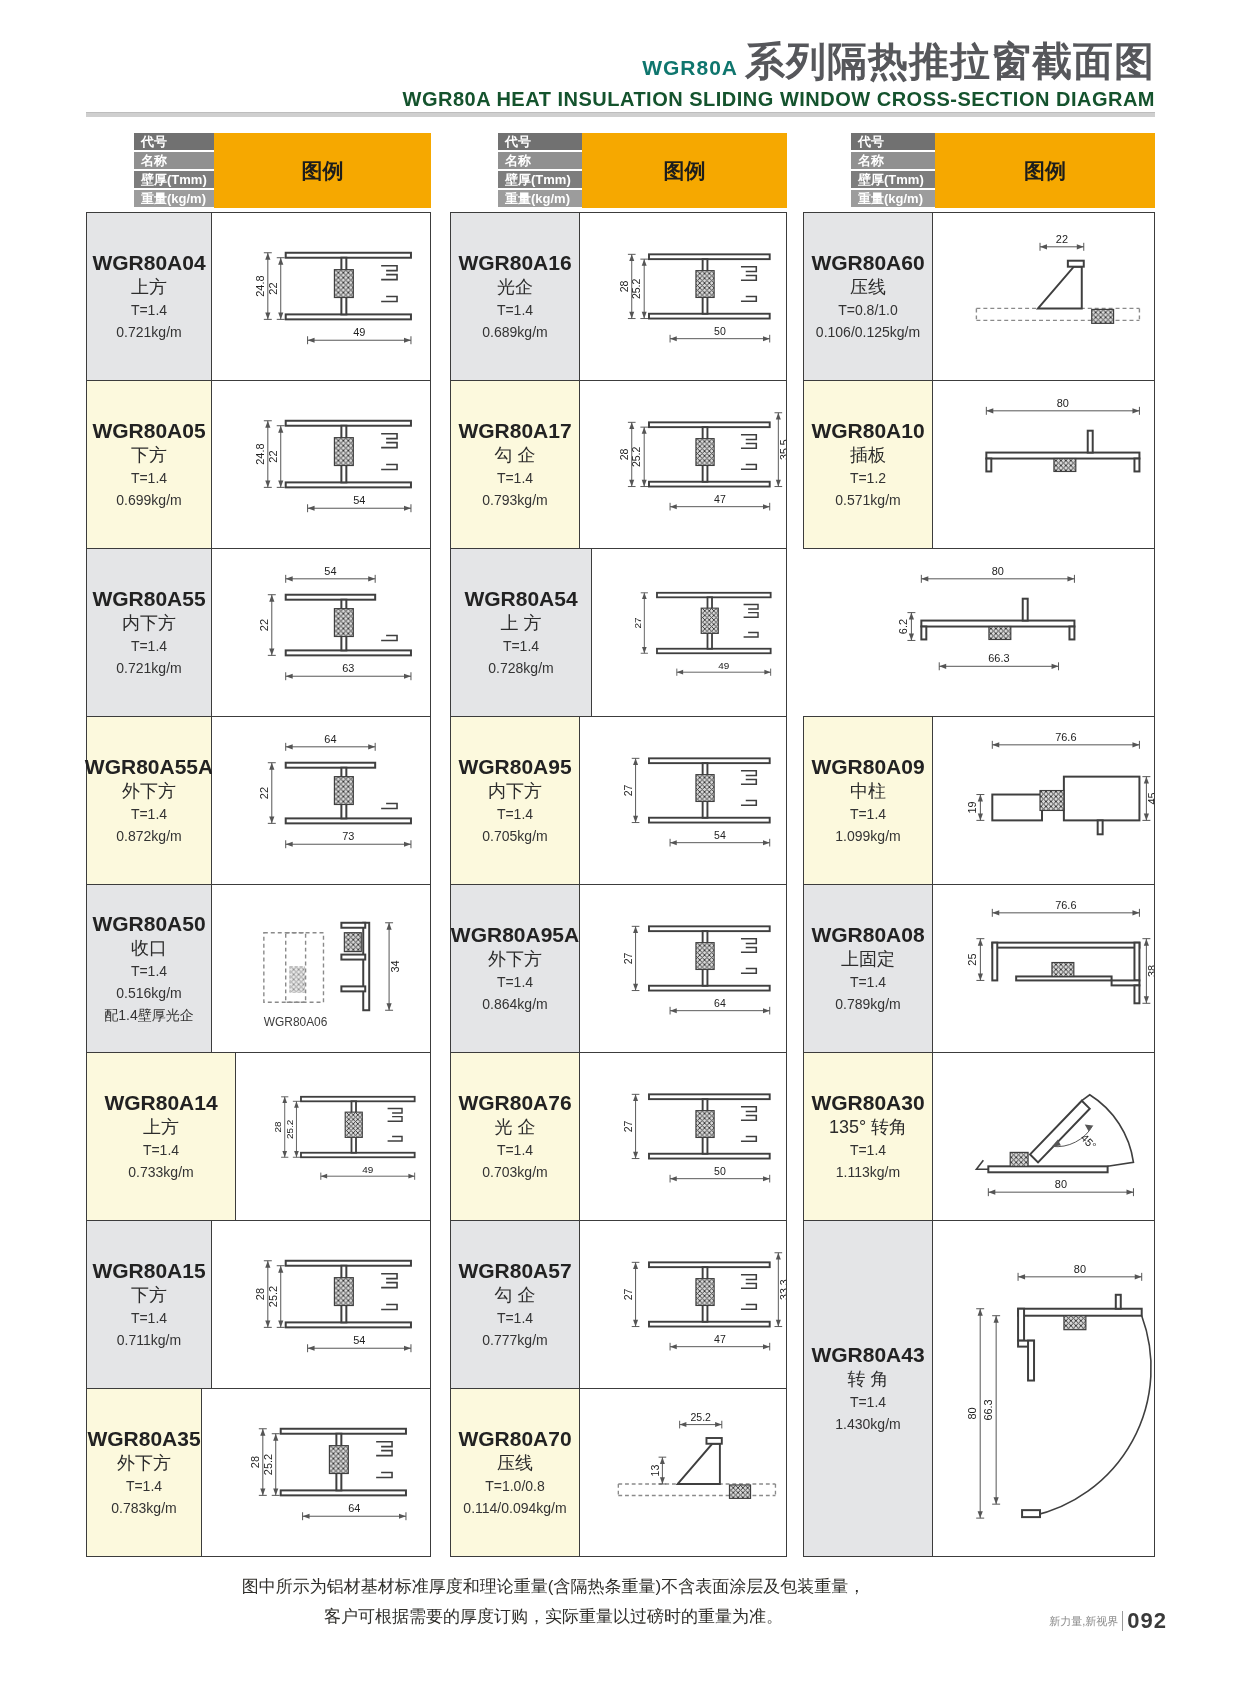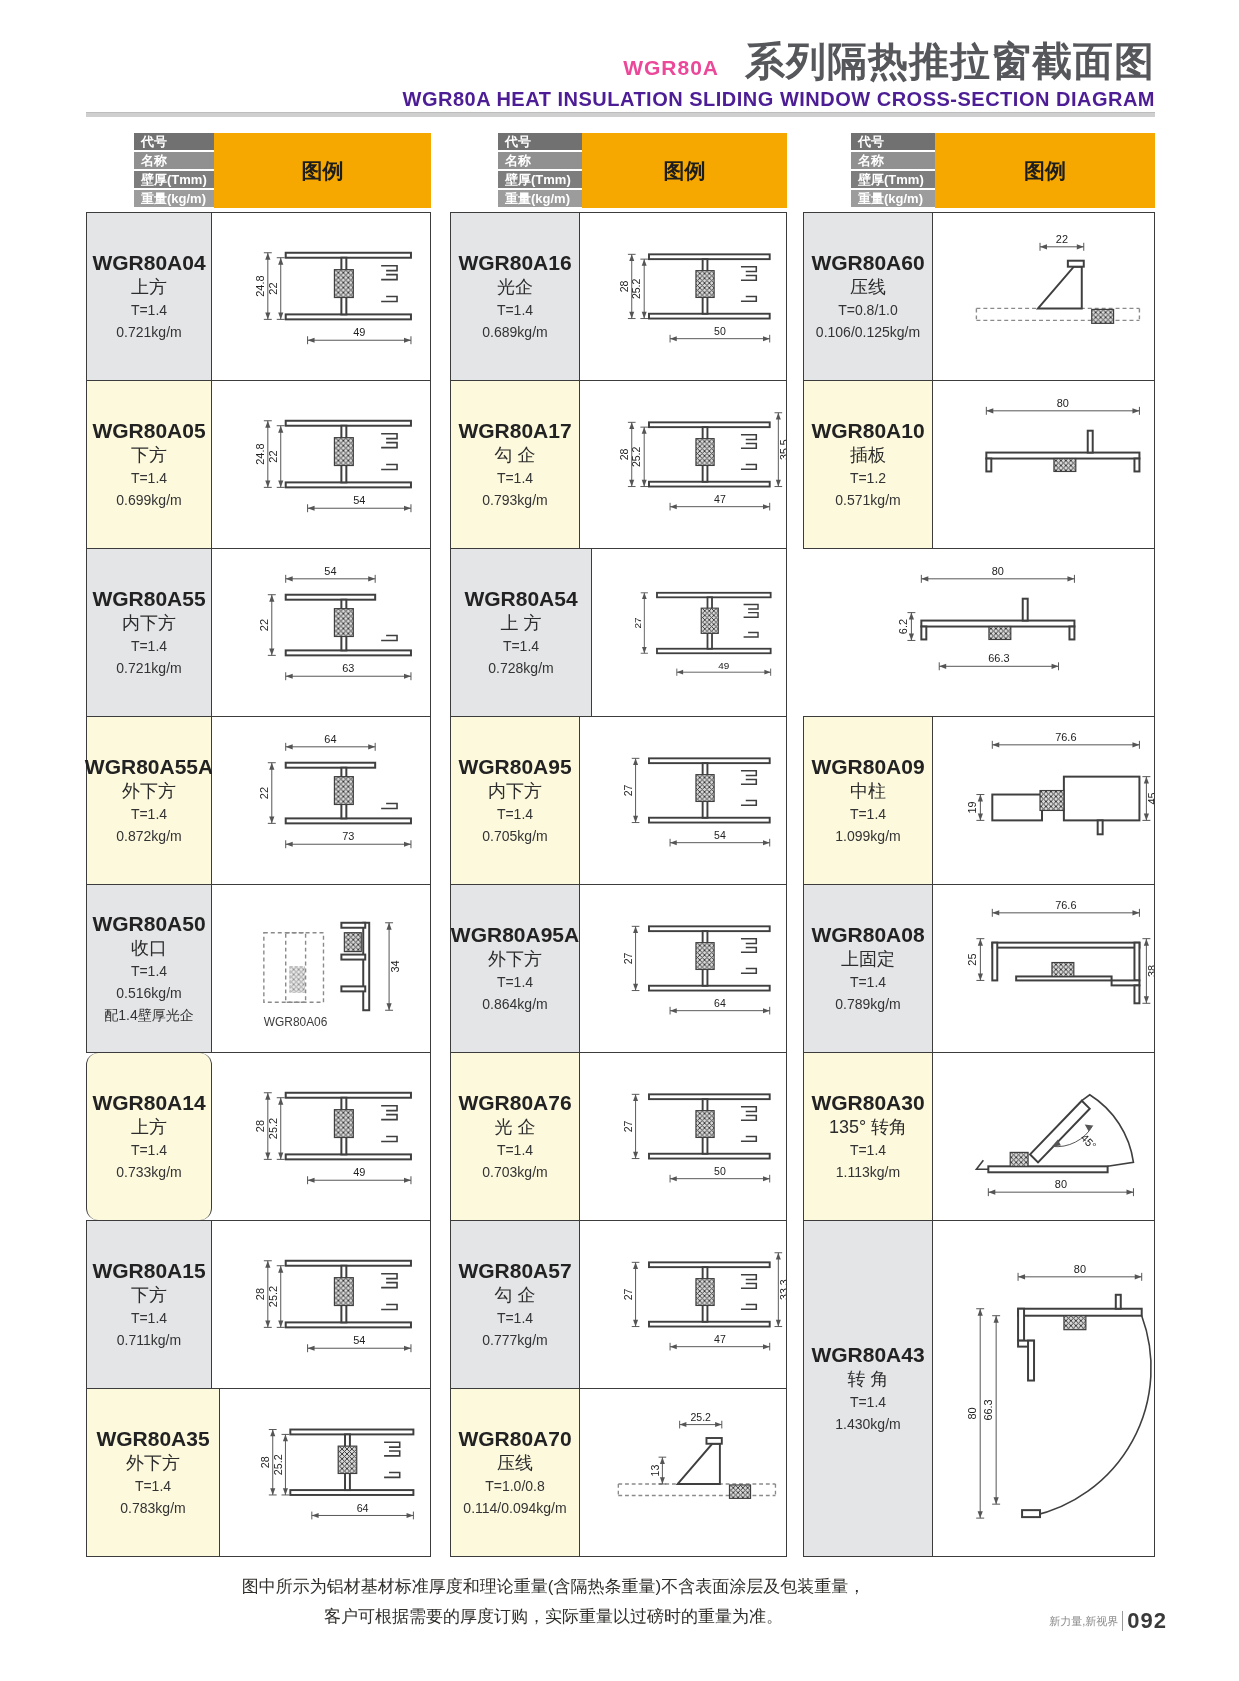--- a/index.html
+++ b/index.html
@@ -2,22 +2,22 @@
 <html><head>
 <meta charset="utf-8">
 <style>
   html,body{margin:0;padding:0;background:#ffffff;}
   .page{position:relative;width:1239px;height:1681px;background:#fff;
         font-family:"Liberation Sans","DejaVu Sans",sans-serif;overflow:hidden;}
 
   
   .title-block{position:absolute;left:86px;top:38px;width:1069px;text-align:right;}
   .t1{font-weight:bold;font-size:40px;line-height:46px;color:#56575b;letter-spacing:1px;}
-  .t1 .code{color:#ec4899;margin-right:26px;}
-  .t2{font-weight:bold;font-size:20px;line-height:26px;color:#4c1d95;letter-spacing:.5px;margin-top:2px;}
+  .t1 .code{color:#0f766e;margin-right:7px;}
+  .t2{font-weight:bold;font-size:20px;line-height:26px;color:#14532d;letter-spacing:.5px;margin-top:2px;}
   .rule{position:absolute;left:86px;top:112px;width:1069px;height:4px;background:#cfcfcf;border-top:1px solid #bdbdbd;}
 
   
   .table{position:absolute;top:133px;left:0;width:1239px;height:1430px;}
   .col{position:absolute;top:0;height:1423px;}
   .hlabels{position:absolute;top:0;left:0;padding-left:48px;}
   .hrow{color:#fff;font-size:13px;font-weight:bold;line-height:17px;height:17px;
         padding-left:7px;margin-bottom:2px;box-sizing:border-box;}
   .legend{position:absolute;top:0;height:75px;background:#F6A800;display:flex;
           align-items:center;justify-content:center;font-size:21px;font-weight:bold;color:#1d1d1b;}
@@ -258,21 +258,21 @@
                   <line x1="172" y1="126" x2="180" y2="126" class="dim"></line>
                   <polygon points="176,38 173.4,45 178.6,45" class="arr"></polygon>
                   <polygon points="176,126 173.4,119 178.6,119" class="arr"></polygon>
                   <text x="186" y="82" class="dimtxt" text-anchor="middle" transform="rotate(-90 186 82)">34</text>
                   <text x="50" y="142" class="gtxt">WGR80A06</text>
                 </g>
               </svg>
             </div>
           </div>
           <div class="row">
-            <div class="lbl cream" style="width: 126px; border-radius: 12px;">
+            <div class="lbl cream" style="width: 150px;">
               <div class="code">WGR80A14</div>
               <div class="pname">上方</div>
               <div class="pspec">T=1.4</div>
               <div class="pweight">0.733kg/m</div>
             </div>
             <div class="dia">
               <svg viewBox="0 0 215 168" preserveAspectRatio="xMidYMid meet">
                 <g>
                   <rect x="72" y="40" width="126" height="5" class="prof"></rect>
                   <rect x="72" y="102" width="126" height="5" class="prof"></rect>
@@ -334,21 +334,21 @@
                   <line x1="94" y1="124" x2="94" y2="132" class="dim"></line>
                   <line x1="198" y1="124" x2="198" y2="132" class="dim"></line>
                   <polygon points="94,128 101,125.4 101,130.6" class="arr"></polygon>
                   <polygon points="198,128 191,125.4 191,130.6" class="arr"></polygon>
                   <text x="146" y="124" class="dimtxt" text-anchor="middle">54</text>
                 </g>
               </svg>
             </div>
           </div>
           <div class="row">
-            <div class="lbl cream" style="width: 134px;">
+            <div class="lbl cream" style="width: 116px;">
               <div class="code">WGR80A35</div>
               <div class="pname">外下方</div>
               <div class="pspec">T=1.4</div>
               <div class="pweight">0.783kg/m</div>
             </div>
             <div class="dia">
               <svg viewBox="0 0 215 168" preserveAspectRatio="xMidYMid meet">
                 <g>
                   <rect x="72" y="40" width="126" height="5" class="prof"></rect>
                   <rect x="72" y="102" width="126" height="5" class="prof"></rect>

